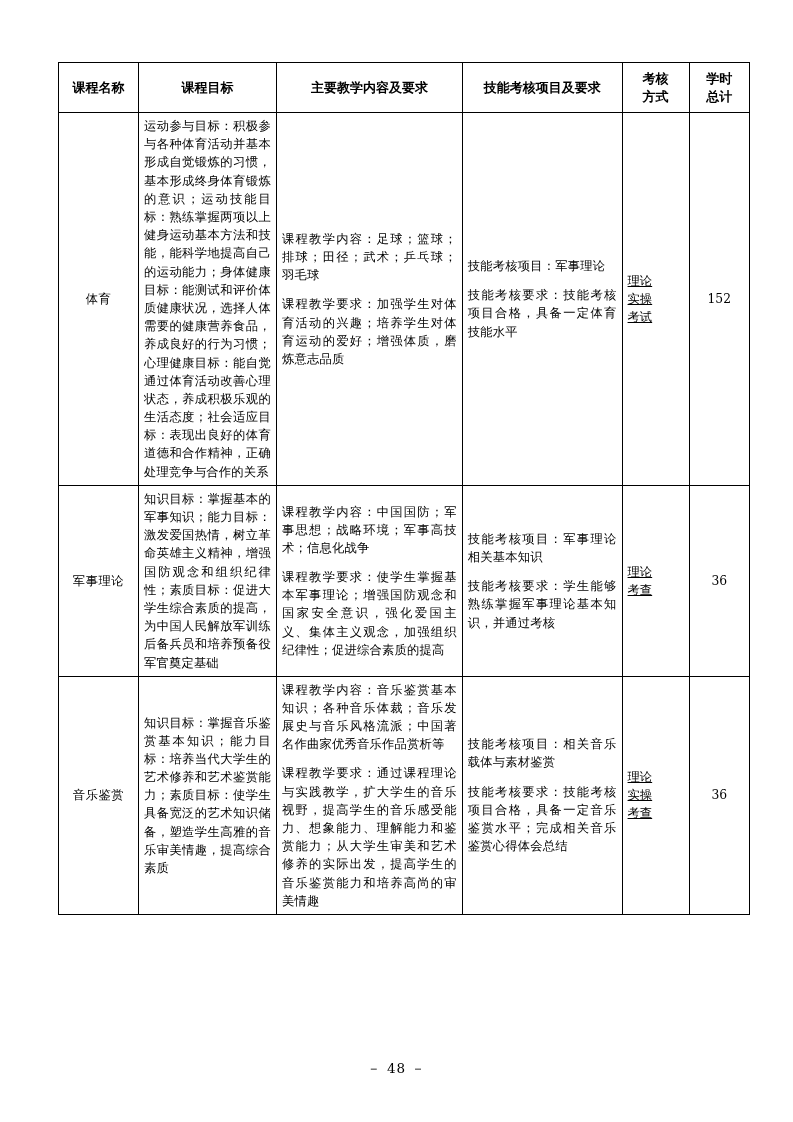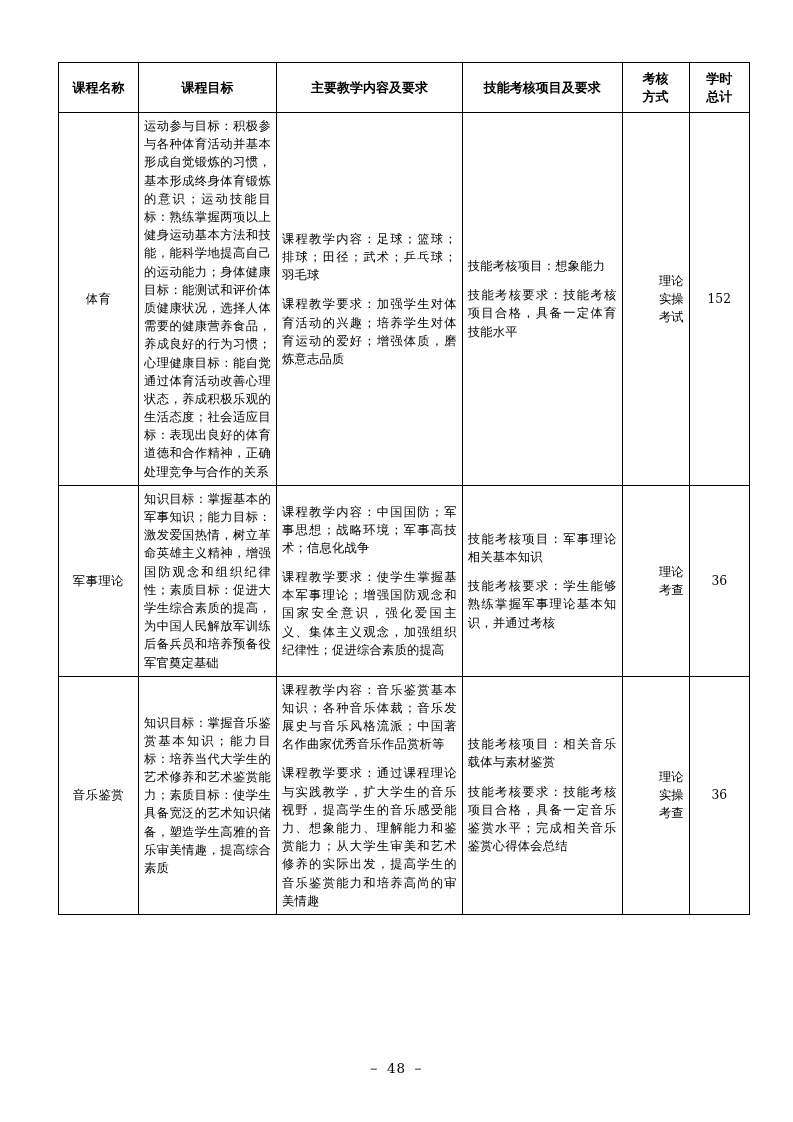--- a/index.html
+++ b/index.html
@@ -76,23 +76,24 @@
     text-align: justify;
     text-align-last: left;
     letter-spacing: 0.2px;
   }
   td.assess-cell {
     text-align: justify;
     text-align-last: left;
     letter-spacing: 0.2px;
   }
   td.method-cell {
-    text-align: right;
+    text-align: left;
     font-size: 12.5px;
     line-height: 1.5;
+    text-decoration: underline;
   }
   td.hours-cell {
     text-align: center;
     font-family: "DejaVu Serif", "Liberation Serif", serif;
     font-size: 13px;
   }
   .para + .para {
     margin-top: 11px;
   }
   .method-line { display: block; }
@@ -142,21 +143,21 @@
     <tbody>
 
       <tr>
         <td class="name-cell">体育</td>
         <td class="goal-cell">运动参与目标：积极参与各种体育活动并基本形成自觉锻炼的习惯，基本形成终身体育锻炼的意识；运动技能目标：熟练掌握两项以上健身运动基本方法和技能，能科学地提高自己的运动能力；身体健康目标：能测试和评价体质健康状况，选择人体需要的健康营养食品，养成良好的行为习惯；心理健康目标：能自觉通过体育活动改善心理状态，养成积极乐观的生活态度；社会适应目标：表现出良好的体育道德和合作精神，正确处理竞争与合作的关系</td>
         <td class="content-cell">
           <div class="para">课程教学内容：足球；篮球；排球；田径；武术；乒乓球；羽毛球</div>
           <div class="para">课程教学要求：加强学生对体育活动的兴趣；培养学生对体育运动的爱好；增强体质，磨炼意志品质</div>
         </td>
         <td class="assess-cell">
-          <div class="para">技能考核项目：想象能力</div>
+          <div class="para">技能考核项目：军事理论</div>
           <div class="para">技能考核要求：技能考核项目合格，具备一定体育技能水平</div>
         </td>
         <td class="method-cell">
           <span class="method-line">理论</span>
           <span class="method-line">实操</span>
           <span class="method-line">考试</span>
         </td>
         <td class="hours-cell">152</td>
       </tr>
 

